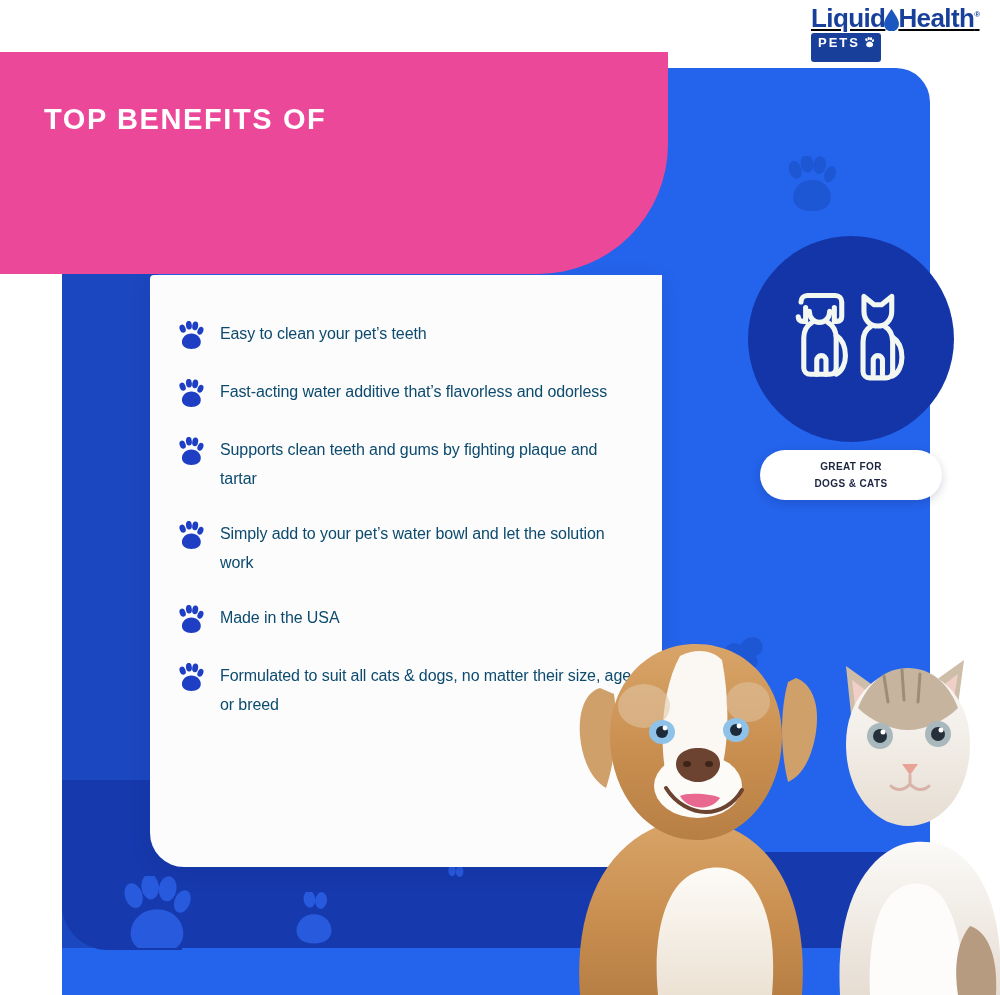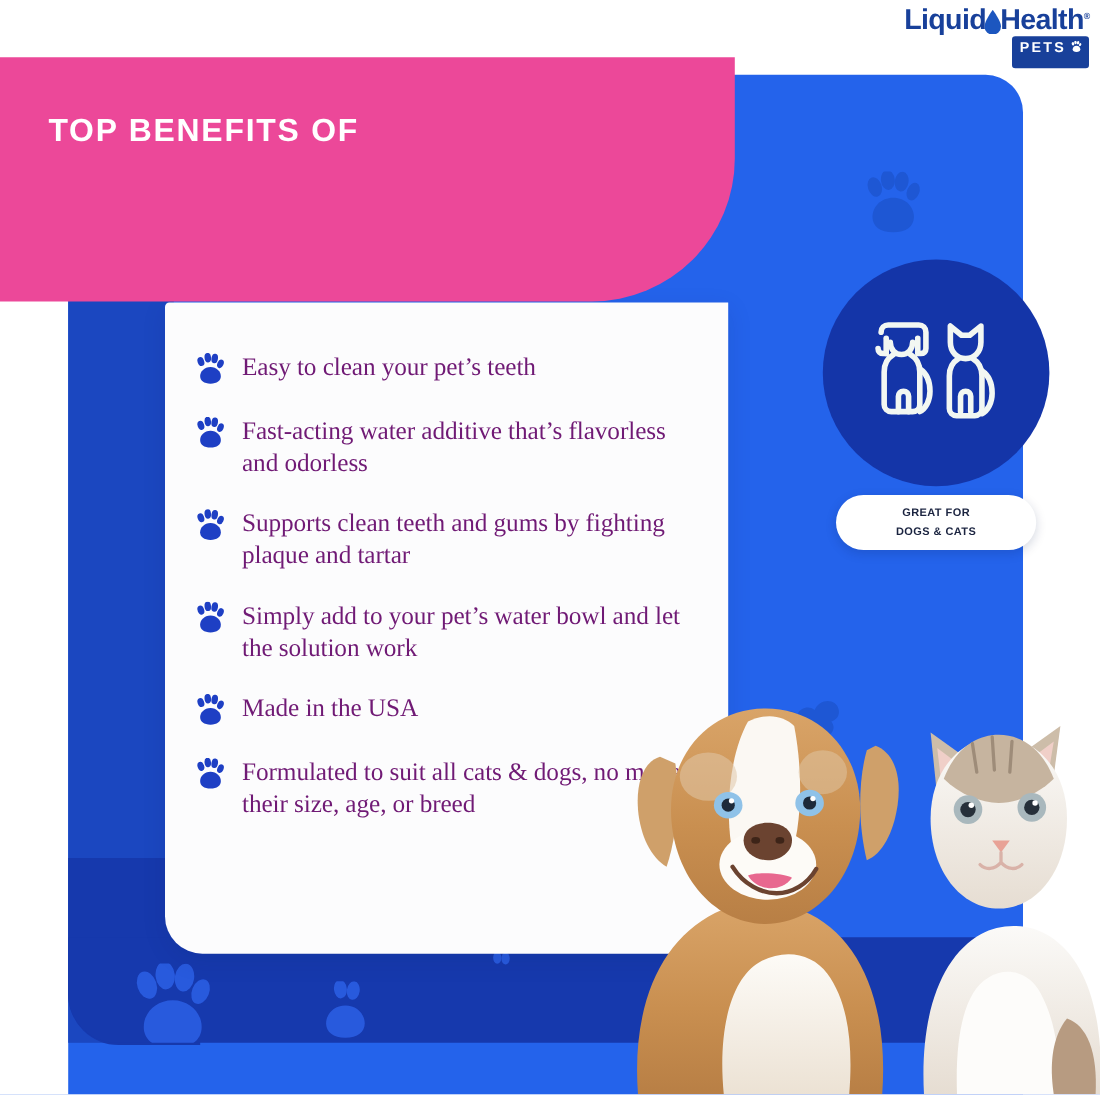--- a/index.html
+++ b/index.html
@@ -11,23 +11,23 @@
   }
   #stage {
     position: relative;
     width: 1000px; height: 995px;
     background: #ffffff;
     overflow: hidden;
   }
 
   
   .logo {
-    position: absolute; right: 10px; top: 2px;
+    position: absolute; right: 21px; top: 2px;
     width: 168px; height: 46px;
-    text-align: right;
+    text-decoration: underline;
   }
   .logo-word {
     font-size: 26px; font-weight: bold; letter-spacing: -0.6px;
     color: #18409a; line-height: 26px; white-space: nowrap;
     font-family: "Liberation Sans", sans-serif;
   }
   .logo-word .liq { color: #18409a; }
   .logo-word .hea { color: #18409a; }
   .logo-drop {
     display: inline-block; position: relative;
@@ -106,22 +106,22 @@
     position: absolute; left: 26px; top: 44px;
     width: 460px;
   }
   .bullet {
     display: flex; align-items: flex-start; gap: 14px;
     margin-bottom: 26px;
   }
   .bullet:last-child { margin-bottom: 0; }
   .paw { flex: 0 0 auto; width: 30px; height: 30px; margin-top: 2px; }
   .bullet-text {
-    font-size: 23px; line-height: 29px;
-    color: #701a75; letter-spacing: -0.1px; font-family: Liberation Serif, serif;
+    font-size: 16px; line-height: 29px;
+    color: #0c4a6e; letter-spacing: -0.1px;
   }
 
   
   .icon-circle {
     position: absolute; left: 748px; top: 236px;
     width: 206px; height: 206px;
     background: #1435a8; border-radius: 50%;
     z-index: 7;
     display: flex; align-items: center; justify-content: center;
   }

